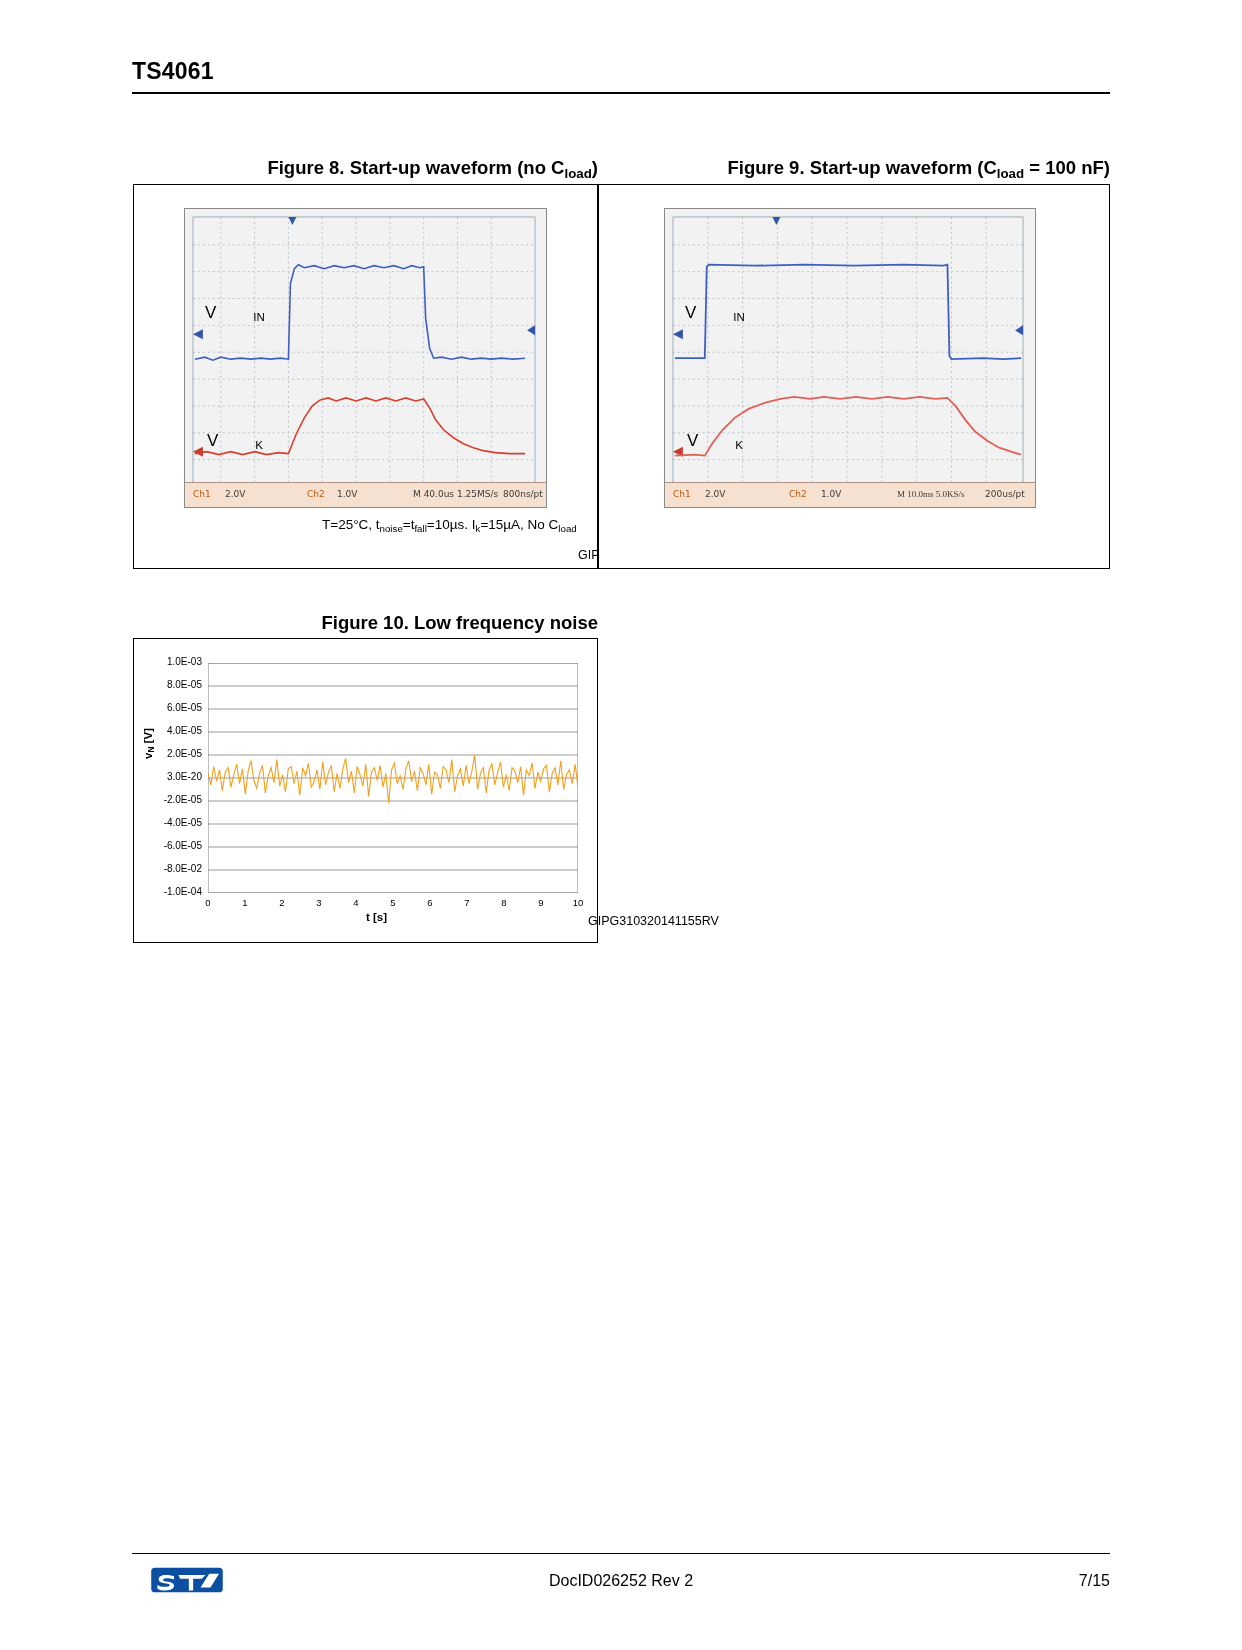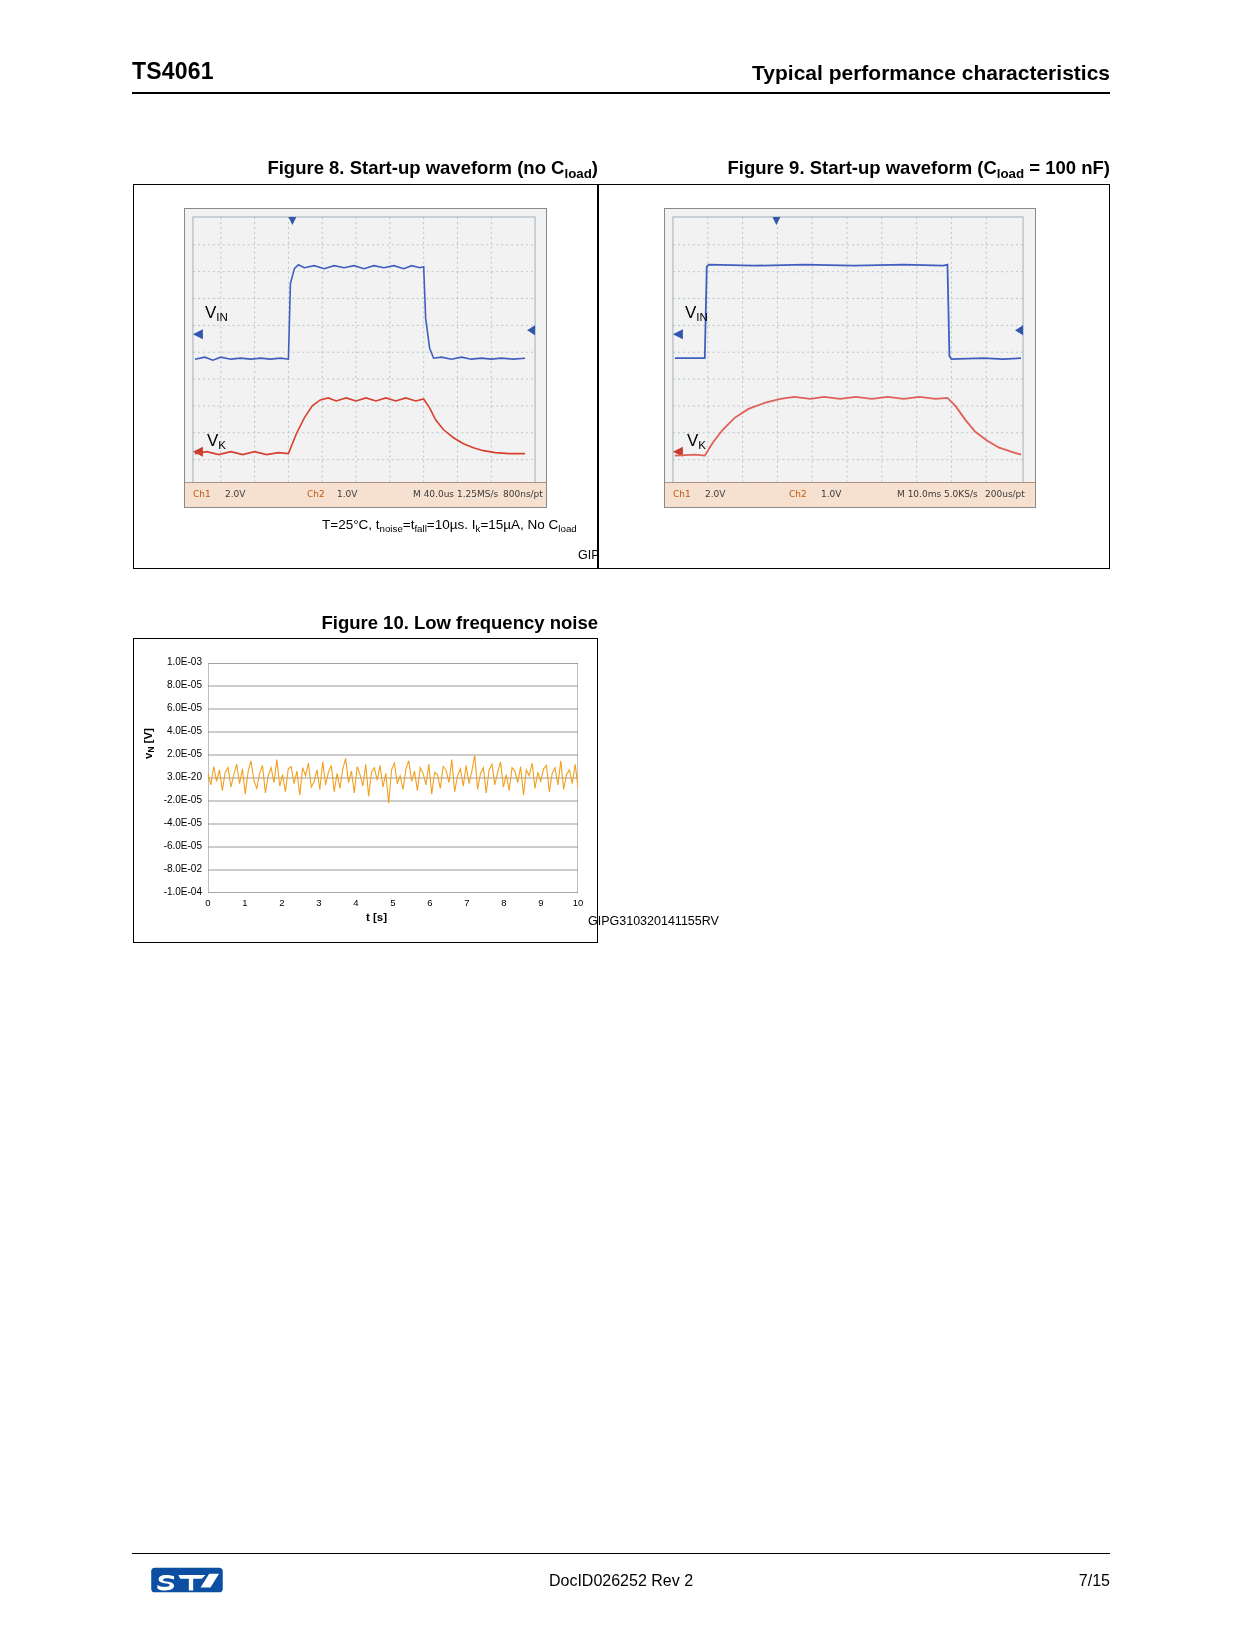--- a/index.html
+++ b/index.html
@@ -107,20 +107,21 @@
     position: absolute;
     font-size: 17px;
     color: #000;
     font-family: "Liberation Sans", sans-serif;
   }
   .scope-label sub {
     font-size: 0.68em;
     vertical-align: baseline;
     position: relative;
     top: 3px;
+    margin-left: 37px;
   }
 
   
   .fig-cond {
     position: absolute;
     font-size: 13.5px;
     white-space: nowrap;
   }
   .fig-cond sub {
     font-size: 0.72em;
@@ -218,21 +219,20 @@
     top: 0px;
     width: 74px;
     height: 40px;
   }
 </style>
 </head>
 <body>
 
 <div class="page-header">
   <div class="doc-id">TS4061</div>
-  <div class="chapter-title">Typical performance characteristics</div>
 </div>
 <div class="header-rule"></div>
 
 <div id="caption-fig8" class="fig-caption">
   <span>Figure 8. Start-up waveform (no C</span><sub>load</sub><span>)</span>
 </div>
 
 <div id="caption-fig9" class="fig-caption">
   <span>Figure 9. Start-up waveform (C</span><sub>load</sub><span> = 100 nF)</span>
 </div>
@@ -350,21 +350,21 @@
     </div>
     <div class="scope-label" style="left:22px; top:222px;">
       <span>V</span><sub>K</sub>
     </div>
 
     <div class="scope-bottom-bar">
       <span class="ch-orange" style="left:8px;">Ch1</span>
       <span style="left:40px;">2.0V</span>
       <span class="ch-orange" style="left:124px;">Ch2</span>
       <span style="left:156px;">1.0V</span>
-      <span style="left:232px;">M 10.0ms 5.0KS/s</span>
+      <span style="left:232px;font-family:Liberation Serif, serif;">M 10.0ms 5.0KS/s</span>
       <span style="left:320px;">200us/pt</span>
     </div>
   </div>
 
 </div>
 
 <div id="caption-fig10" class="fig-caption">
   <span>Figure 10. Low frequency noise</span>
 </div>
 

